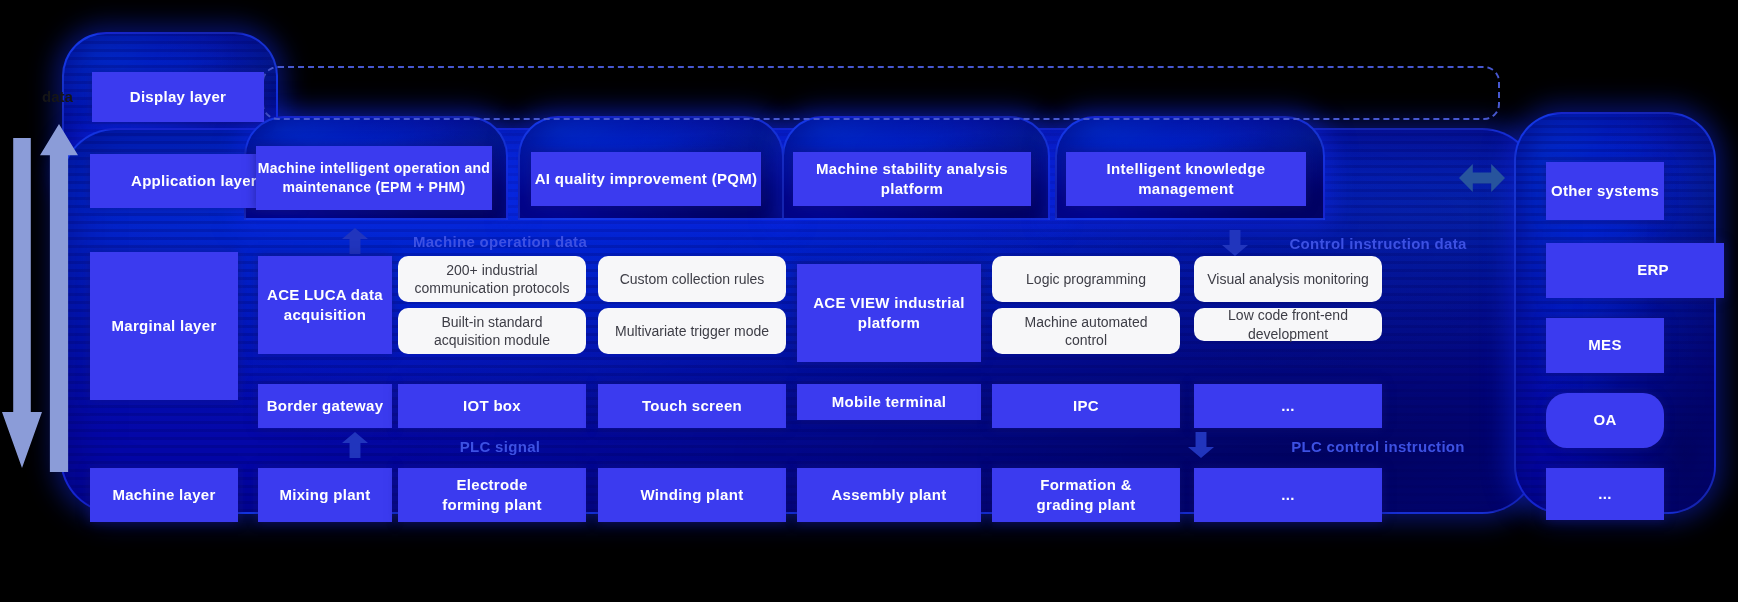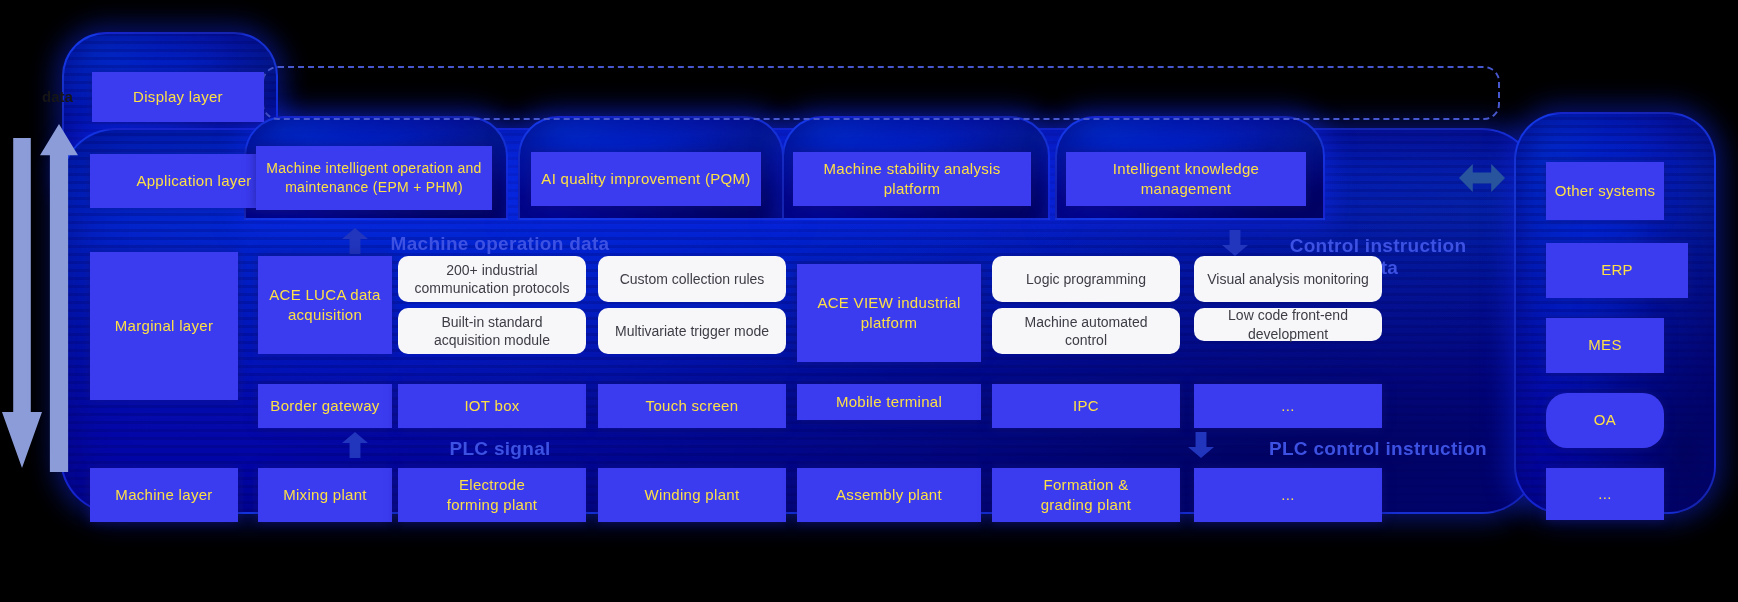--- a/index.html
+++ b/index.html
@@ -18,35 +18,35 @@
       var(--glow-base,#0407a8);
     box-shadow:0 0 26px 7px rgba(16,40,240,.45), inset 0 0 55px rgba(0,0,80,.55);
     border:2px solid rgba(45,75,255,.45);
   }
   .blob .scan{position:absolute;inset:0;border-radius:inherit;
     background:repeating-linear-gradient(0deg, rgba(0,0,90,.22) 0 3px, rgba(0,0,0,0) 3px 8px);}
   
   .dashed{position:absolute;z-index:2;border:2px dashed var(--dashed-line,#4758cf);border-radius:16px;}
   
   .bbox{
-    position:absolute;z-index:3;background:var(--box-blue,#3b3bef);color:#fde047;
+    position:absolute;z-index:3;background:var(--box-blue,#3b3bef);color:#ffffff;
     display:flex;align-items:center;justify-content:center;text-align:center;
-    font-weight:400;font-size:15px;line-height:1.35;letter-spacing:.3px;
+    font-weight:700;font-size:15px;line-height:1.35;letter-spacing:.3px;
     box-shadow:0 0 10px rgba(20,20,120,.6);
   }
   
   .wbox{
     position:absolute;z-index:3;background:var(--white-box-bg,#f7f7f9);color:var(--white-box-text,#3d3d46);
     border-radius:10px;display:flex;align-items:center;justify-content:center;text-align:center;
     font-size:14px;line-height:1.3;padding:0 10px;box-sizing:border-box;
   }
   
   .flabel{
     position:absolute;z-index:3;color:var(--flow-label,#3d51e3);
-    font-weight:700;font-size:19px;letter-spacing:.3px;text-align:center;
+    font-weight:700;font-size:15px;letter-spacing:.3px;text-align:center;
   }
   
   .mini{position:absolute;z-index:3;width:26px;height:26px;background:var(--mini-arrow,#2135bd);}
   .mini.up{clip-path:polygon(50% 0,100% 42%,71% 42%,71% 100%,29% 100%,29% 42%,0 42%);}
   .mini.down{clip-path:polygon(29% 0,71% 0,71% 58%,100% 58%,50% 100%,0 58%,29% 58%);}
   .big-up{position:absolute;z-index:3;left:40px;top:124px;width:38px;height:348px;
     background:var(--big-arrow,#8b9cd8);
     clip-path:polygon(50% 0,100% 9%,74% 9%,74% 100%,26% 100%,26% 9%,0 9%);}
   .big-down{position:absolute;z-index:3;left:2px;top:138px;width:40px;height:330px;
     background:var(--big-arrow,#8b9cd8);
@@ -87,21 +87,21 @@
   <div class="bbox" style="left:90px;top:252px;width:148px;height:148px;">Marginal layer</div>
   <div class="bbox" style="left:90px;top:468px;width:148px;height:54px;">Machine layer</div>
 
   <div class="bbox" style="left:256px;top:146px;width:236px;height:64px;font-size:14px;">Machine intelligent operation and maintenance (EPM + PHM)</div>
   <div class="bbox" style="left:531px;top:152px;width:230px;height:54px;">AI quality improvement (PQM)</div>
   <div class="bbox" style="left:793px;top:152px;width:238px;height:54px;">Machine stability analysis platform</div>
   <div class="bbox" style="left:1066px;top:152px;width:240px;height:54px;">Intelligent knowledge management</div>
   <div class="dbl"></div>
 
   <div class="bbox" style="left:1546px;top:162px;width:118px;height:58px;">Other systems</div>
-  <div class="bbox" style="left:1546px;top:243px;width:142px;height:55px;">ERP</div>
+  <div class="bbox" style="left:1546px;top:243px;width:142px;height:55px;padding-left:36px;">ERP</div>
   <div class="bbox" style="left:1546px;top:318px;width:118px;height:55px;">MES</div>
   <div class="bbox" style="left:1546px;top:393px;width:118px;height:55px;border-radius:21px;">OA</div>
   <div class="bbox" style="left:1546px;top:468px;width:118px;height:52px;">...</div>
 
   <div class="mini up" style="left:342px;top:228px;"></div>
   <div class="flabel" style="left:385px;top:233px;width:230px;">Machine operation data</div>
   <div class="mini down" style="left:1222px;top:230px;"></div>
   <div class="flabel" style="left:1268px;top:235px;width:220px;">Control instruction data</div>
 
   <div class="bbox" style="left:258px;top:256px;width:134px;height:98px;padding:0 6px;box-sizing:border-box;">ACE LUCA data acquisition</div>

